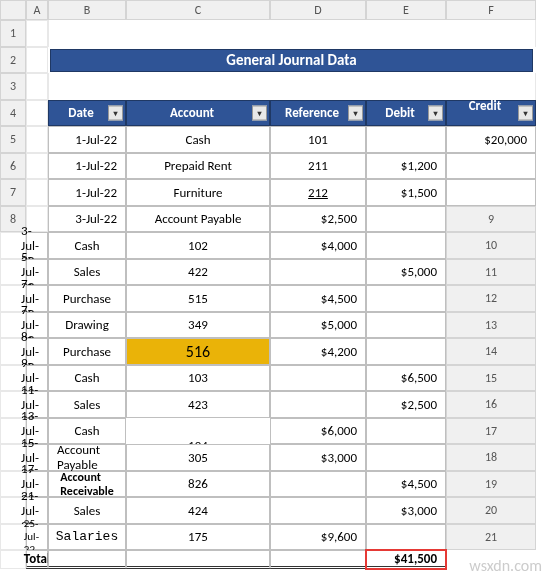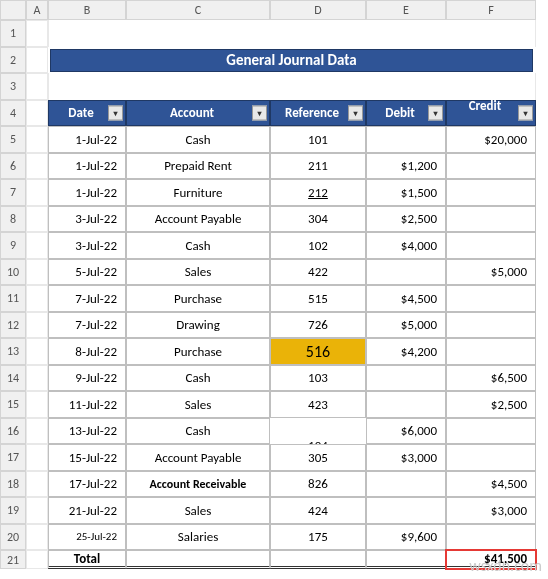--- a/index.html
+++ b/index.html
@@ -131,21 +131,20 @@
     <div class="cell"></div>
     <div class="dcell right" style="border: 1px solid rgb(191, 191, 191); display: flex; align-items: center; padding: 0px 8px; font-size: 13px; background: rgb(255, 255, 255); justify-content: flex-end;">1-Jul-22</div>
     <div class="dcell center" style="border: 1px solid rgb(191, 191, 191); display: flex; align-items: center; padding: 0px 8px; font-size: 13px; background: rgb(255, 255, 255); justify-content: center;">Furniture</div>
     <div class="dcell center" style="border: 1px solid rgb(191, 191, 191); display: flex; align-items: center; padding: 0px 8px; font-size: 13px; background: rgb(255, 255, 255); justify-content: center; text-decoration: underline;">212</div>
     <div class="dcell right" style="border: 1px solid rgb(191, 191, 191); display: flex; align-items: center; padding: 0px 8px; font-size: 13px; background: rgb(255, 255, 255); justify-content: flex-end;">$1,500</div>
     <div class="dcell right" style="border: 1px solid rgb(191, 191, 191); display: flex; align-items: center; padding: 0px 8px; font-size: 13px; background: rgb(255, 255, 255); justify-content: flex-end;"></div>
     <div class="row-head">8</div>
     <div class="cell"></div>
     <div class="dcell right" style="border: 1px solid rgb(191, 191, 191); display: flex; align-items: center; padding: 0px 8px; font-size: 13px; background: rgb(255, 255, 255); justify-content: flex-end;">3-Jul-22</div>
     <div class="dcell center" style="border: 1px solid rgb(191, 191, 191); display: flex; align-items: center; padding: 0px 8px; font-size: 13px; background: rgb(255, 255, 255); justify-content: center;">Account Payable</div>
-    <div class="dcell center" style="border: 1px solid rgb(191, 191, 191); display: flex; align-items: center; padding: 0px 8px; font-size: 13px; background: rgb(255, 255, 255); justify-content: center;">304</div>
     <div class="dcell right" style="border: 1px solid rgb(191, 191, 191); display: flex; align-items: center; padding: 0px 8px; font-size: 13px; background: rgb(255, 255, 255); justify-content: flex-end;">$2,500</div>
     <div class="dcell right" style="border: 1px solid rgb(191, 191, 191); display: flex; align-items: center; padding: 0px 8px; font-size: 13px; background: rgb(255, 255, 255); justify-content: flex-end;"></div>
     <div class="row-head">9</div>
     <div class="cell"></div>
     <div class="dcell right" style="border: 1px solid rgb(191, 191, 191); display: flex; align-items: center; padding: 0px 8px; font-size: 13px; background: rgb(255, 255, 255); justify-content: flex-end;">3-Jul-22</div>
     <div class="dcell center" style="border: 1px solid rgb(191, 191, 191); display: flex; align-items: center; padding: 0px 8px; font-size: 13px; background: rgb(255, 255, 255); justify-content: center;">Cash</div>
     <div class="dcell center" style="border: 1px solid rgb(191, 191, 191); display: flex; align-items: center; padding: 0px 8px; font-size: 13px; background: rgb(255, 255, 255); justify-content: center;">102</div>
     <div class="dcell right" style="border: 1px solid rgb(191, 191, 191); display: flex; align-items: center; padding: 0px 8px; font-size: 13px; background: rgb(255, 255, 255); justify-content: flex-end;">$4,000</div>
     <div class="dcell right" style="border: 1px solid rgb(191, 191, 191); display: flex; align-items: center; padding: 0px 8px; font-size: 13px; background: rgb(255, 255, 255); justify-content: flex-end;"></div>
     <div class="row-head">10</div>
@@ -159,21 +158,21 @@
     <div class="cell"></div>
     <div class="dcell right" style="border: 1px solid rgb(191, 191, 191); display: flex; align-items: center; padding: 0px 8px; font-size: 13px; background: rgb(255, 255, 255); justify-content: flex-end;">7-Jul-22</div>
     <div class="dcell center" style="border: 1px solid rgb(191, 191, 191); display: flex; align-items: center; padding: 0px 8px; font-size: 13px; background: rgb(255, 255, 255); justify-content: center;">Purchase</div>
     <div class="dcell center" style="border: 1px solid rgb(191, 191, 191); display: flex; align-items: center; padding: 0px 8px; font-size: 13px; background: rgb(255, 255, 255); justify-content: center;">515</div>
     <div class="dcell right" style="border: 1px solid rgb(191, 191, 191); display: flex; align-items: center; padding: 0px 8px; font-size: 13px; background: rgb(255, 255, 255); justify-content: flex-end;">$4,500</div>
     <div class="dcell right" style="border: 1px solid rgb(191, 191, 191); display: flex; align-items: center; padding: 0px 8px; font-size: 13px; background: rgb(255, 255, 255); justify-content: flex-end;"></div>
     <div class="row-head">12</div>
     <div class="cell"></div>
     <div class="dcell right" style="border: 1px solid rgb(191, 191, 191); display: flex; align-items: center; padding: 0px 8px; font-size: 13px; background: rgb(255, 255, 255); justify-content: flex-end;">7-Jul-22</div>
     <div class="dcell center" style="border: 1px solid rgb(191, 191, 191); display: flex; align-items: center; padding: 0px 8px; font-size: 13px; background: rgb(255, 255, 255); justify-content: center;">Drawing</div>
-    <div class="dcell center" style="border: 1px solid rgb(191, 191, 191); display: flex; align-items: center; padding: 0px 8px; font-size: 13px; background: rgb(255, 255, 255); justify-content: center;">726</div>
+    <div class="dcell center" style="border: 1px solid rgb(191, 191, 191); display: flex; align-items: center; padding: 0px 8px; font-size: 13px; background: rgb(255, 255, 255); justify-content: center;">349</div>
     <div class="dcell right" style="border: 1px solid rgb(191, 191, 191); display: flex; align-items: center; padding: 0px 8px; font-size: 13px; background: rgb(255, 255, 255); justify-content: flex-end;">$5,000</div>
     <div class="dcell right" style="border: 1px solid rgb(191, 191, 191); display: flex; align-items: center; padding: 0px 8px; font-size: 13px; background: rgb(255, 255, 255); justify-content: flex-end;"></div>
     <div class="row-head">13</div>
     <div class="cell"></div>
     <div class="dcell right" style="border: 1px solid rgb(191, 191, 191); display: flex; align-items: center; padding: 0px 8px; font-size: 13px; background: rgb(255, 255, 255); justify-content: flex-end;">8-Jul-22</div>
     <div class="dcell center" style="border: 1px solid rgb(191, 191, 191); display: flex; align-items: center; padding: 0px 8px; font-size: 13px; background: rgb(255, 255, 255); justify-content: center;">Purchase</div>
     <div class="dcell center" style="border: 1px solid rgb(191, 191, 191); display: flex; align-items: center; padding: 0px 8px; font-size: 16px; background: #eab308; justify-content: center;">516</div>
     <div class="dcell right" style="border: 1px solid rgb(191, 191, 191); display: flex; align-items: center; padding: 0px 8px; font-size: 13px; background: rgb(255, 255, 255); justify-content: flex-end;">$4,200</div>
     <div class="dcell right" style="border: 1px solid rgb(191, 191, 191); display: flex; align-items: center; padding: 0px 8px; font-size: 13px; background: rgb(255, 255, 255); justify-content: flex-end;"></div>
     <div class="row-head">14</div>
@@ -214,21 +213,21 @@
     <div class="row-head">19</div>
     <div class="cell"></div>
     <div class="dcell right" style="border: 1px solid rgb(191, 191, 191); display: flex; align-items: center; padding: 0px 8px; font-size: 13px; background: rgb(255, 255, 255); justify-content: flex-end;">21-Jul-22</div>
     <div class="dcell center" style="border: 1px solid rgb(191, 191, 191); display: flex; align-items: center; padding: 0px 8px; font-size: 13px; background: rgb(255, 255, 255); justify-content: center;">Sales</div>
     <div class="dcell center" style="border: 1px solid rgb(191, 191, 191); display: flex; align-items: center; padding: 0px 8px; font-size: 13px; background: rgb(255, 255, 255); justify-content: center;">424</div>
     <div class="dcell right" style="border: 1px solid rgb(191, 191, 191); display: flex; align-items: center; padding: 0px 8px; font-size: 13px; background: rgb(255, 255, 255); justify-content: flex-end;"></div>
     <div class="dcell right" style="border: 1px solid rgb(191, 191, 191); display: flex; align-items: center; padding: 0px 8px; font-size: 13px; background: rgb(255, 255, 255); justify-content: flex-end;">$3,000</div>
     <div class="row-head">20</div>
     <div class="cell"></div>
     <div class="dcell right" style="border: 1px solid rgb(191, 191, 191); display: flex; align-items: center; padding: 0px 8px; font-size: 11px; background: rgb(255, 255, 255); justify-content: flex-end;">25-Jul-22</div>
-    <div class="dcell center" style="border: 1px solid rgb(191, 191, 191); display: flex; align-items: center; padding: 0px 8px; font-size: 13px; background: rgb(255, 255, 255); justify-content: center;">Salaries</div>
+    <div class="dcell center" style="border: 1px solid rgb(191, 191, 191); display: flex; align-items: center; padding: 0px 8px; font-size: 13px; background: rgb(255, 255, 255); justify-content: center; font-family: Liberation Mono, monospace;">Salaries</div>
     <div class="dcell center" style="border: 1px solid rgb(191, 191, 191); display: flex; align-items: center; padding: 0px 8px; font-size: 13px; background: rgb(255, 255, 255); justify-content: center;">175</div>
     <div class="dcell right" style="border: 1px solid rgb(191, 191, 191); display: flex; align-items: center; padding: 0px 8px; font-size: 13px; background: rgb(255, 255, 255); justify-content: flex-end;">$9,600</div>
     <div class="dcell right" style="border: 1px solid rgb(191, 191, 191); display: flex; align-items: center; padding: 0px 8px; font-size: 13px; background: rgb(255, 255, 255); justify-content: flex-end;"></div>
     <div class="row-head">21</div>
     <div class="cell"></div>
     <div class="tcell center" style="border-width: 1px 1px 3px; border-style: solid solid double; border-color: rgb(191, 191, 191) rgb(191, 191, 191) rgb(51, 51, 51); border-image: initial; display: flex; align-items: center; padding: 0px 8px; font-weight: bold; background: rgb(255, 255, 255); justify-content: center;">Total</div>
     <div class="tcell " style="border-width: 1px 1px 3px; border-style: solid solid double; border-color: rgb(191, 191, 191) rgb(191, 191, 191) rgb(51, 51, 51); border-image: initial; display: flex; align-items: center; padding: 0px 8px; font-weight: bold; background: rgb(255, 255, 255);"></div>
     <div class="tcell " style="border-width: 1px 1px 3px; border-style: solid solid double; border-color: rgb(191, 191, 191) rgb(191, 191, 191) rgb(51, 51, 51); border-image: initial; display: flex; align-items: center; padding: 0px 8px; font-weight: bold; background: rgb(255, 255, 255);"></div>
     <div class="tcell " style="border-width: 1px 1px 3px; border-style: solid solid double; border-color: rgb(191, 191, 191) rgb(191, 191, 191) rgb(51, 51, 51); border-image: initial; display: flex; align-items: center; padding: 0px 8px; font-weight: bold; background: rgb(255, 255, 255);"></div>
     <div class="tcell right highlight" style="border-width: 1px 1px 3px; border-style: solid solid double; border-color: rgb(191, 191, 191) rgb(191, 191, 191) rgb(51, 51, 51); border-image: initial; display: flex; align-items: center; padding: 0px 8px; font-weight: bold; background: rgb(255, 255, 255); justify-content: flex-end;">$41,500</div>

